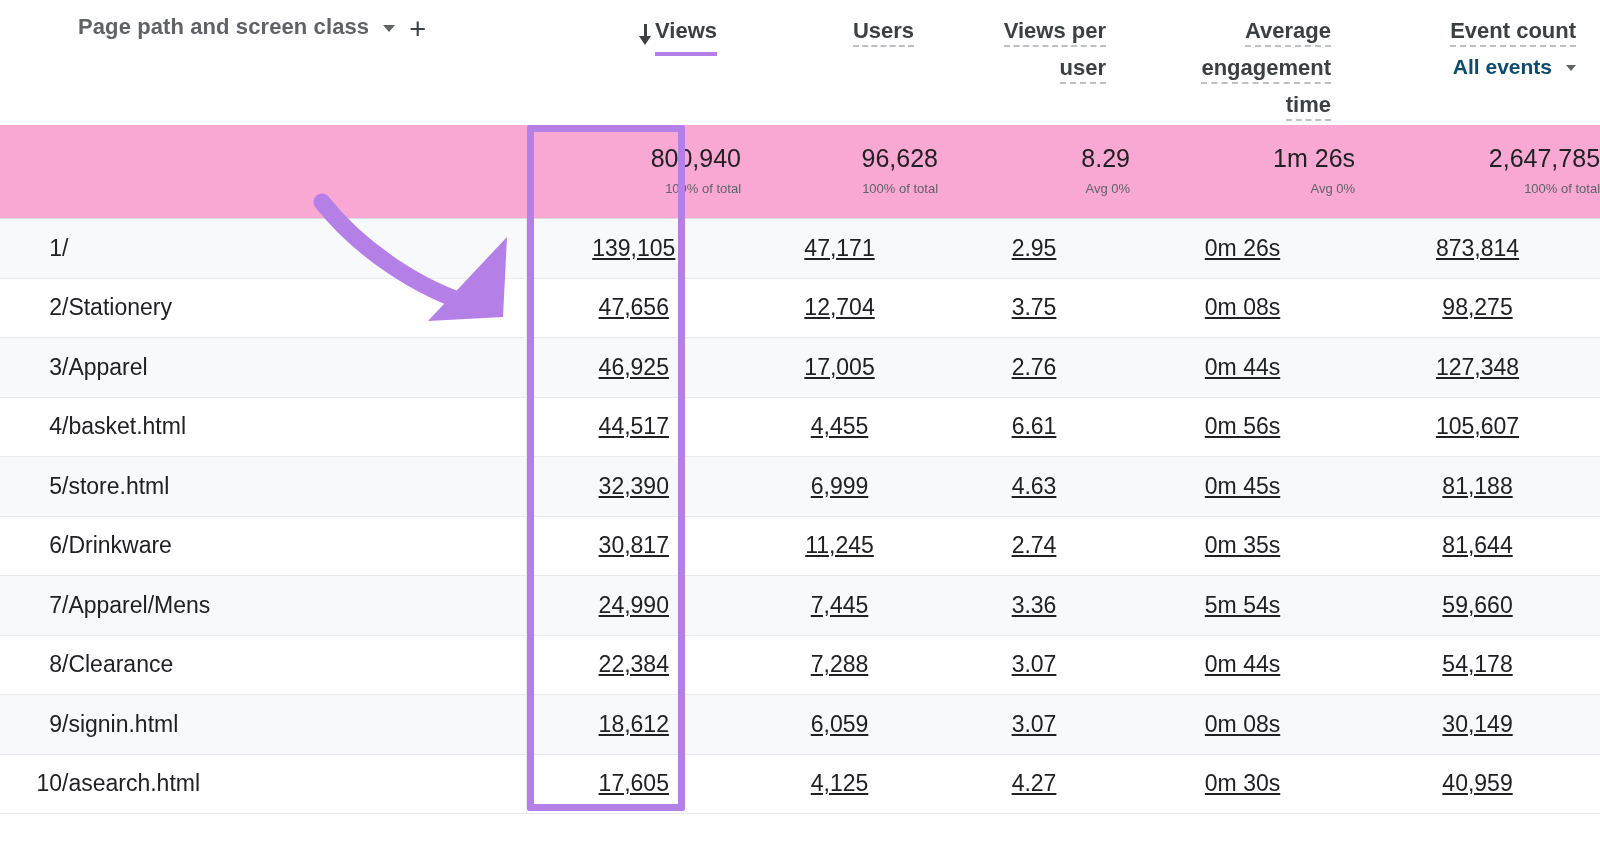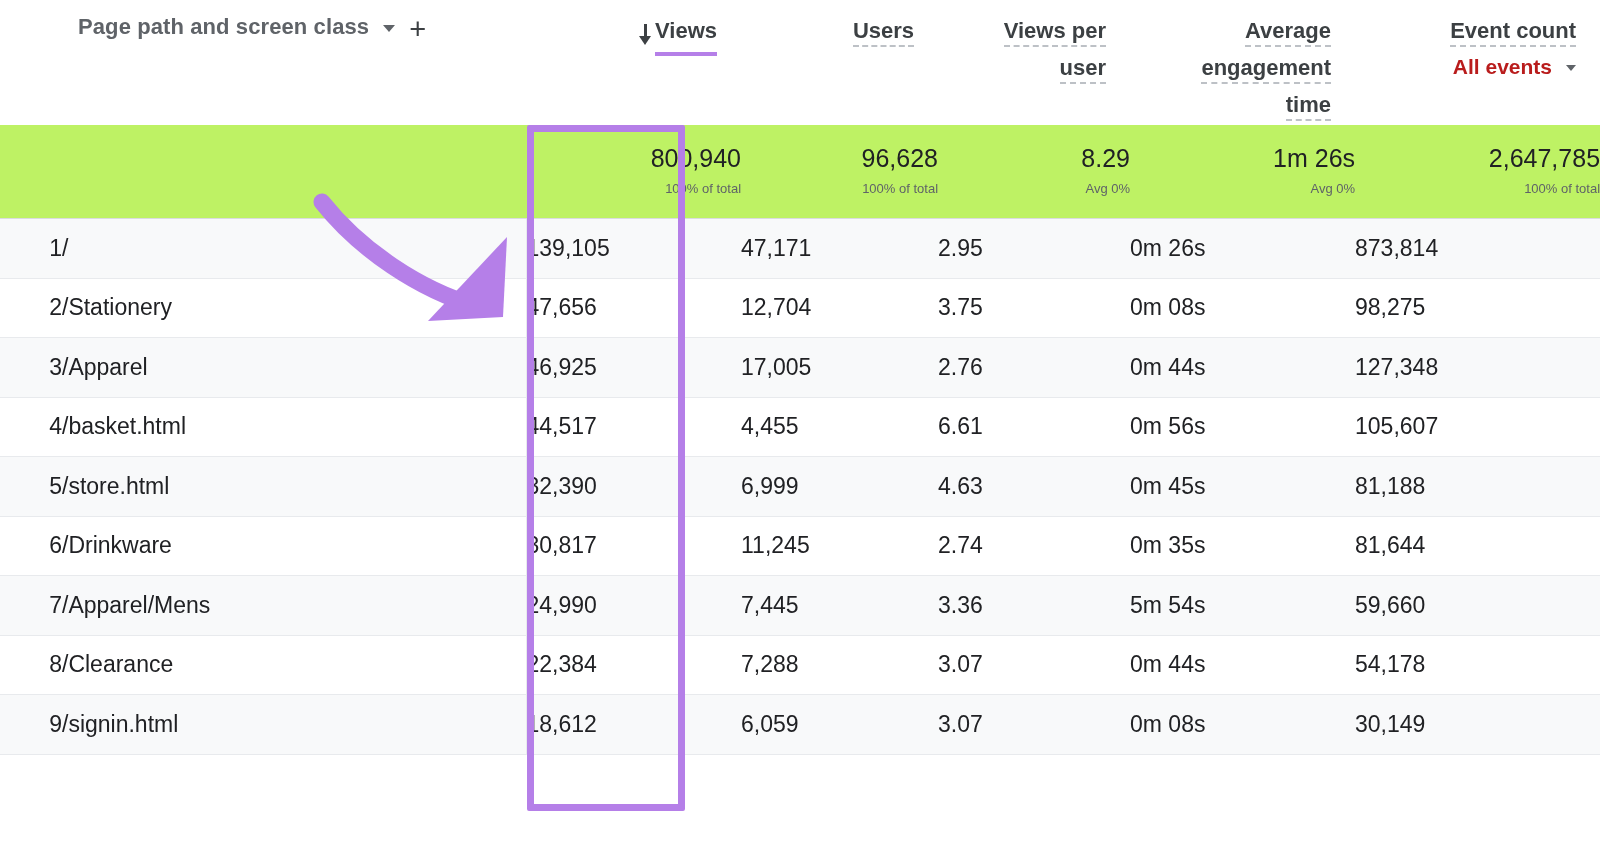--- a/index.html
+++ b/index.html
@@ -129,41 +129,41 @@
   .metric-title.sorted {
     border-bottom: 4px solid #b57fe8;
     padding-bottom: 3px;
   }
 
   .subselect {
     display: block;
     text-align: right;
     margin-top: 6px;
     font-size: 21px;
-    color: #b91c1c;
+    color: #0c4a6e;
     white-space: nowrap;
   }
   .subselect .caret-sm {
     display: inline-block;
     width: 0; height: 0;
     border-left: 5px solid transparent;
     border-right: 5px solid transparent;
     border-top: 6px solid #5f6368;
     margin-left: 14px;
     vertical-align: middle;
   }
 
   
   .sum-row > td {
     padding: 0;
     height: 93px;
     vertical-align: middle;
     border: 0;
     border-bottom: 1px solid #dadce0;
-    background: #bef264;
+    background: #f9a8d4;
   }
   .sum-cell {
     text-align: right;
     padding-right: 24px;
   }
   .sum-big {
     font-size: 25px;
     color: #202124;
     line-height: 32px;
   }
@@ -194,24 +194,25 @@
   }
   .cell-dim {
     padding-left: 42px;
     color: #202124;
     font-size: 23px;
     white-space: nowrap;
     overflow: hidden;
     text-overflow: ellipsis;
   }
   .cell-num {
-    text-align: left;
+    text-align: center;
     padding-right: 24px;
     font-size: 23px;
     color: #202124;
+    text-decoration: underline;
   }
 
   
   .vsep-left  { border-left: 1px solid #e8eaed; }
 
   
   .overlay {
     position: absolute;
     left: 0; top: 0;
     width: 1600px; height: 841px;
@@ -421,20 +422,30 @@
         <tr class="data-row odd">
           <td class="cell-rank">9</td>
           <td class="cell-dim">/signin.html</td>
           <td></td>
           <td class="cell-num vsep-left">18,612</td>
           <td class="cell-num">6,059</td>
           <td class="cell-num">3.07</td>
           <td class="cell-num">0m 08s</td>
           <td class="cell-num">30,149</td>
         </tr>
+        <tr class="data-row even">
+          <td class="cell-rank">10</td>
+          <td class="cell-dim">/asearch.html</td>
+          <td></td>
+          <td class="cell-num vsep-left">17,605</td>
+          <td class="cell-num">4,125</td>
+          <td class="cell-num">4.27</td>
+          <td class="cell-num">0m 30s</td>
+          <td class="cell-num">40,959</td>
+        </tr>
       </tbody>
   </table>
 
   <div class="overlay">
     <div class="highlight-box"></div>
 
     <svg width="1600" height="841" style="position:absolute;left:0;top:0;">
       <path d="M 322 202 C 360 250 420 290 476 306" stroke="#b57fe8" stroke-width="17" fill="none" stroke-linecap="round"></path>
       <path d="M 507 237 L 503 317 L 428 321 Z" fill="#b57fe8"></path>
     </svg>

